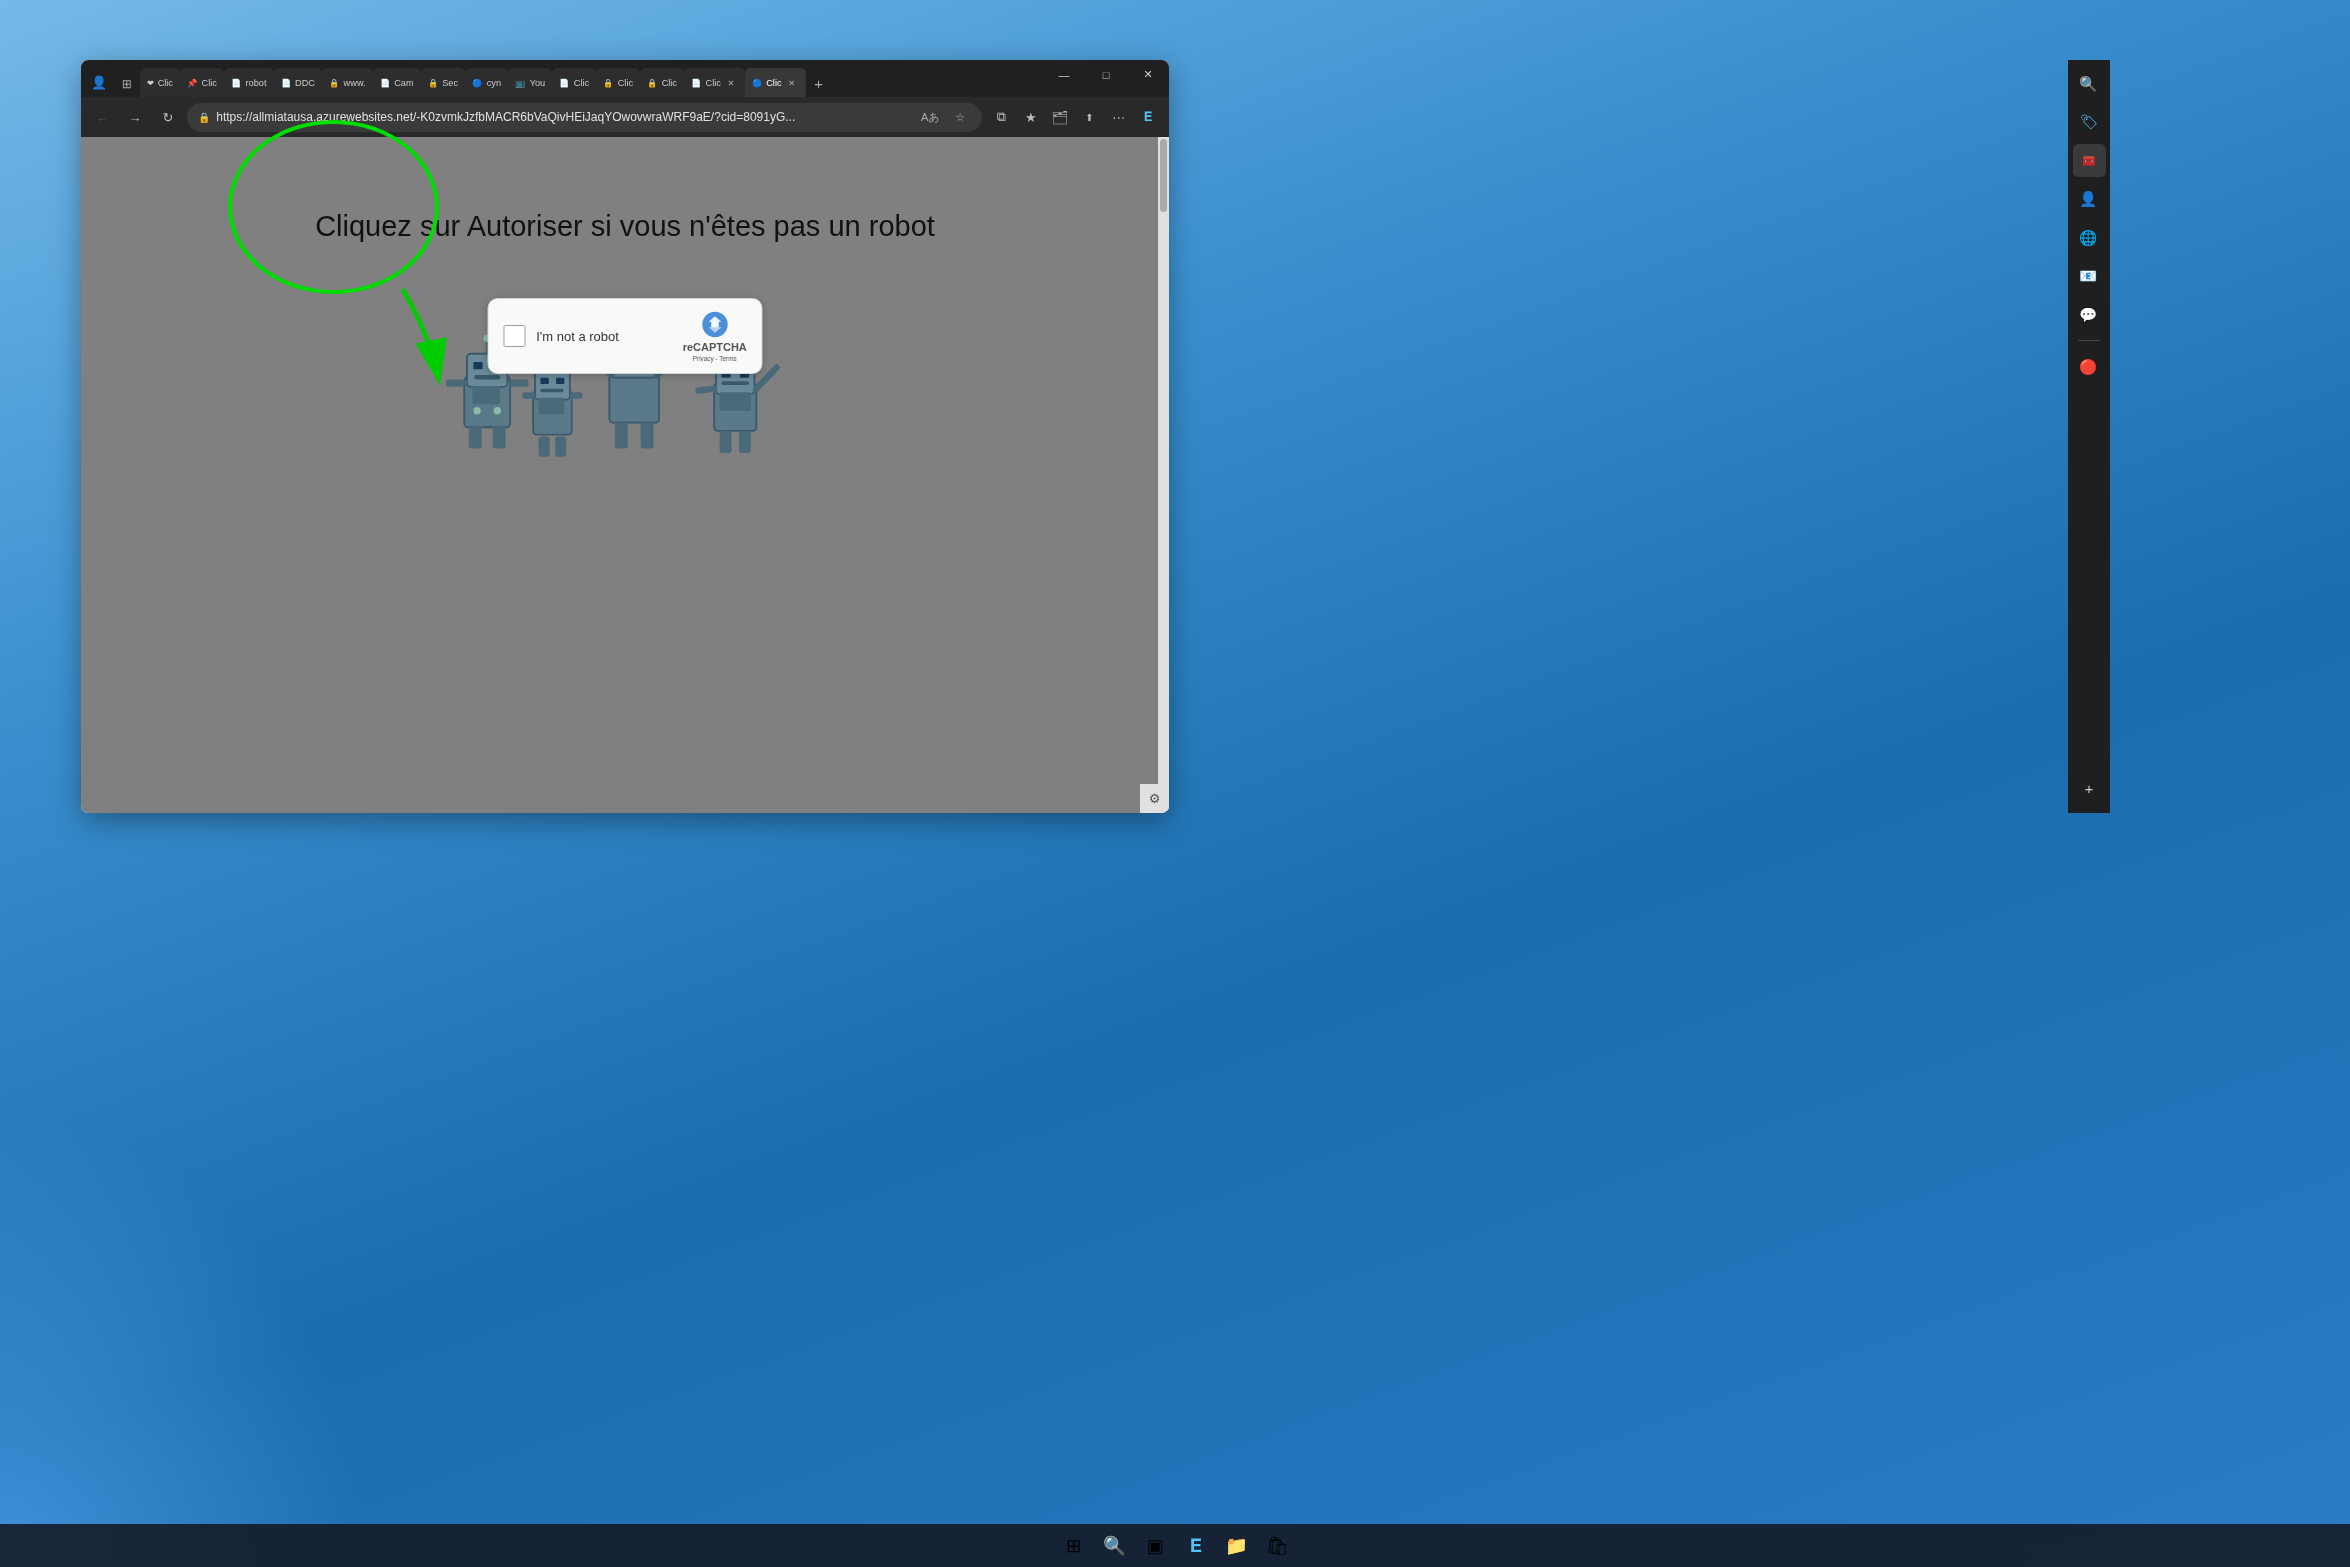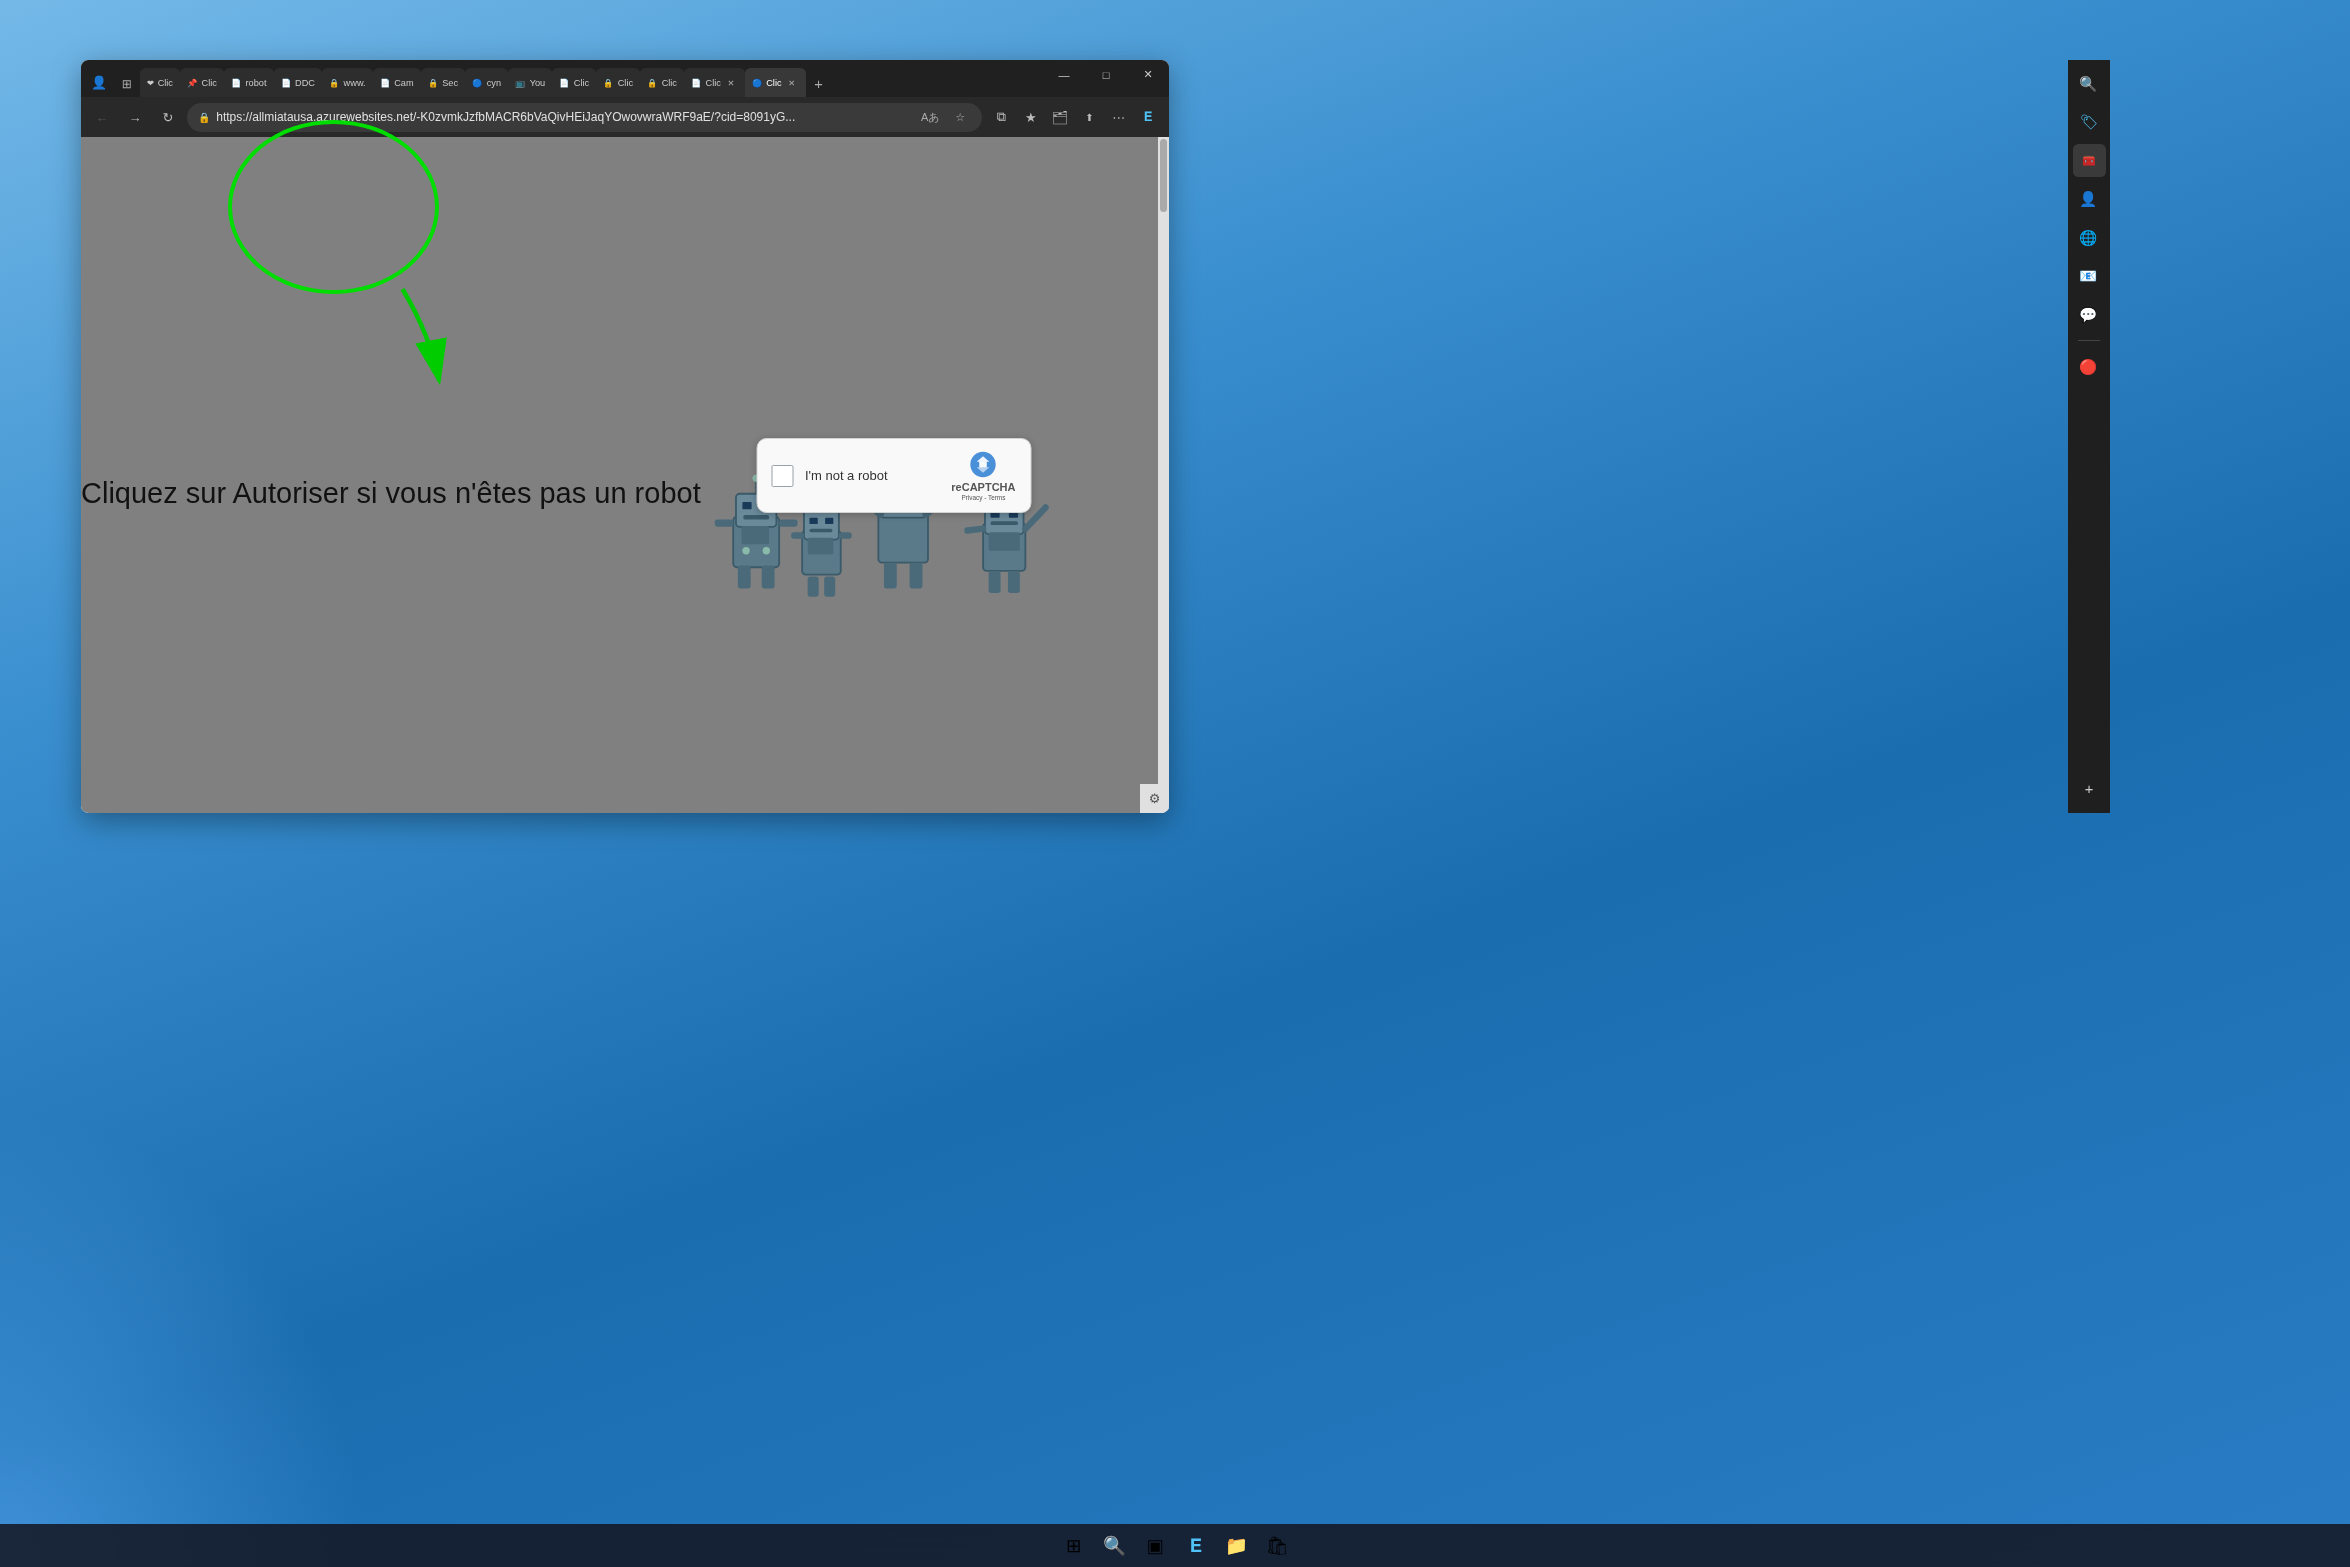--- a/index.html
+++ b/index.html
@@ -204,21 +204,21 @@
     .nav-right-icons {
       display: flex;
       gap: 1.8px;
     }
 
     
     .page-content {
       flex: 1;
       background: #808080;
       display: flex;
-      flex-direction: row;
+      flex-direction: column;
       align-items: center;
       justify-content: flex-start;
       padding-top: 73px;
       position: relative;
       overflow: hidden;
     }
 
     .page-instruction {
       font-size: 29px;
       font-weight: 500;

